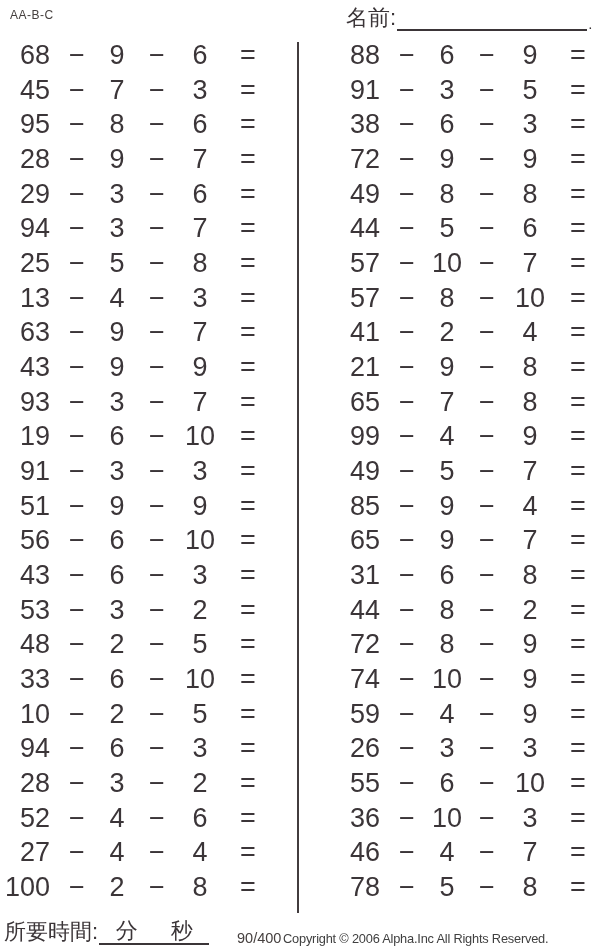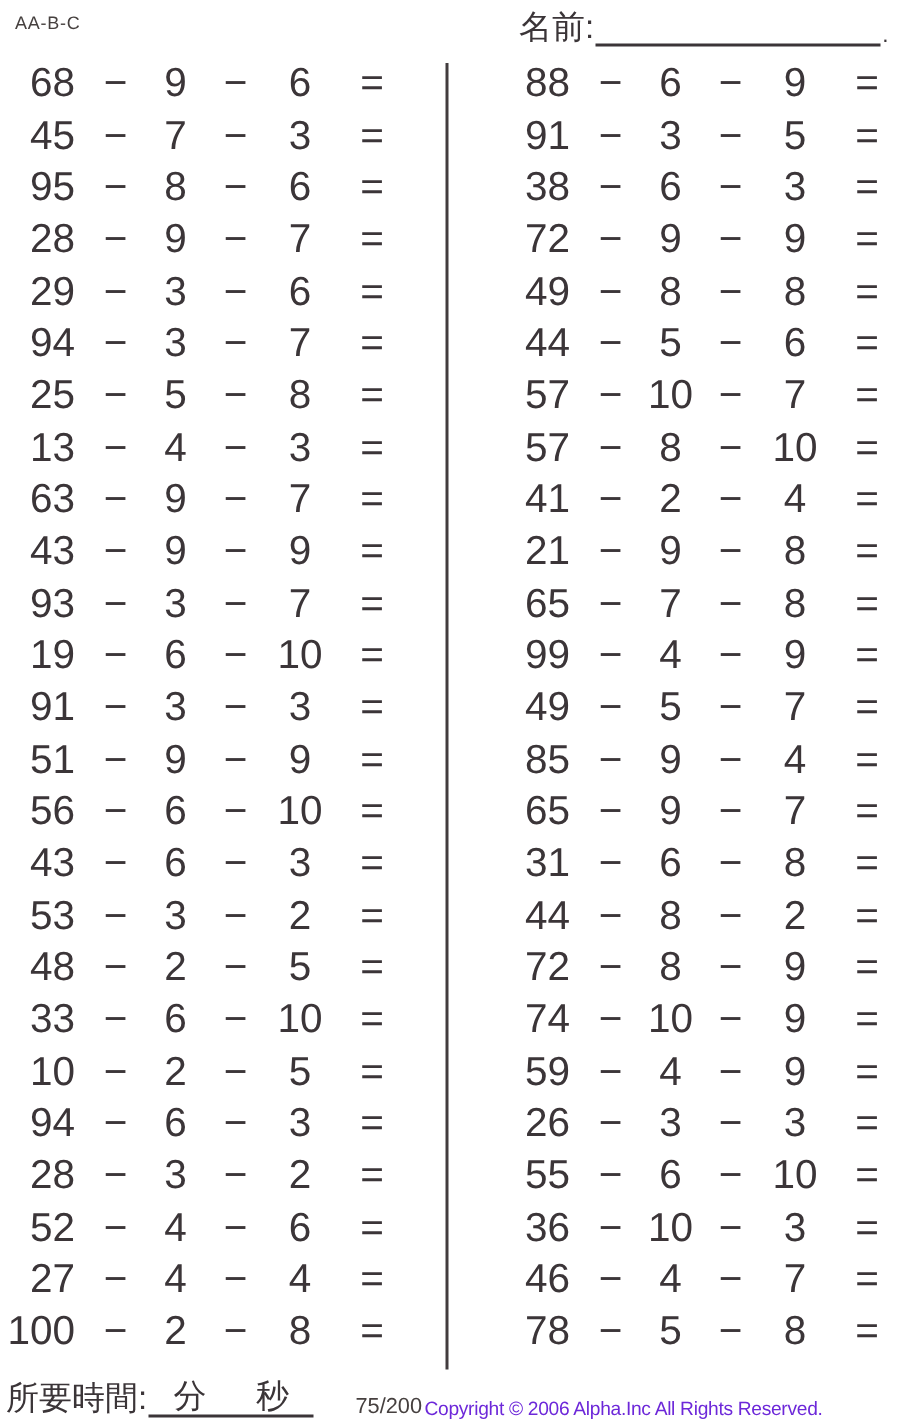--- a/index.html
+++ b/index.html
@@ -103,21 +103,21 @@
     top: 930px;
     font-size: 14.5px;
     color: #46403f;
   }
   .copyright {
     position: absolute;
     left: 283px;
     top: 931px;
     font-size: 12.8px;
     letter-spacing: -0.2px;
-    color: #6d28d9;
+    color: #404040;
   }
 </style>
 </head>
 <body>
 
 <div class="page">
 
   <div class="code">AA-B-C</div>
 
   <div class="name-row">
@@ -535,17 +535,17 @@
     </div>
 
   <div class="footer-time">
     <span class="time-label">所要時間:</span>
     <span class="time-line">
       <span>分</span>
       <span>秒</span>
     </span>
   </div>
 
-  <div class="count">75/200</div>
+  <div class="count">90/400</div>
 
   <div class="copyright">Copyright © 2006 Alpha.Inc All Rights Reserved.</div>
 
 </div>
 
 </body></html>

